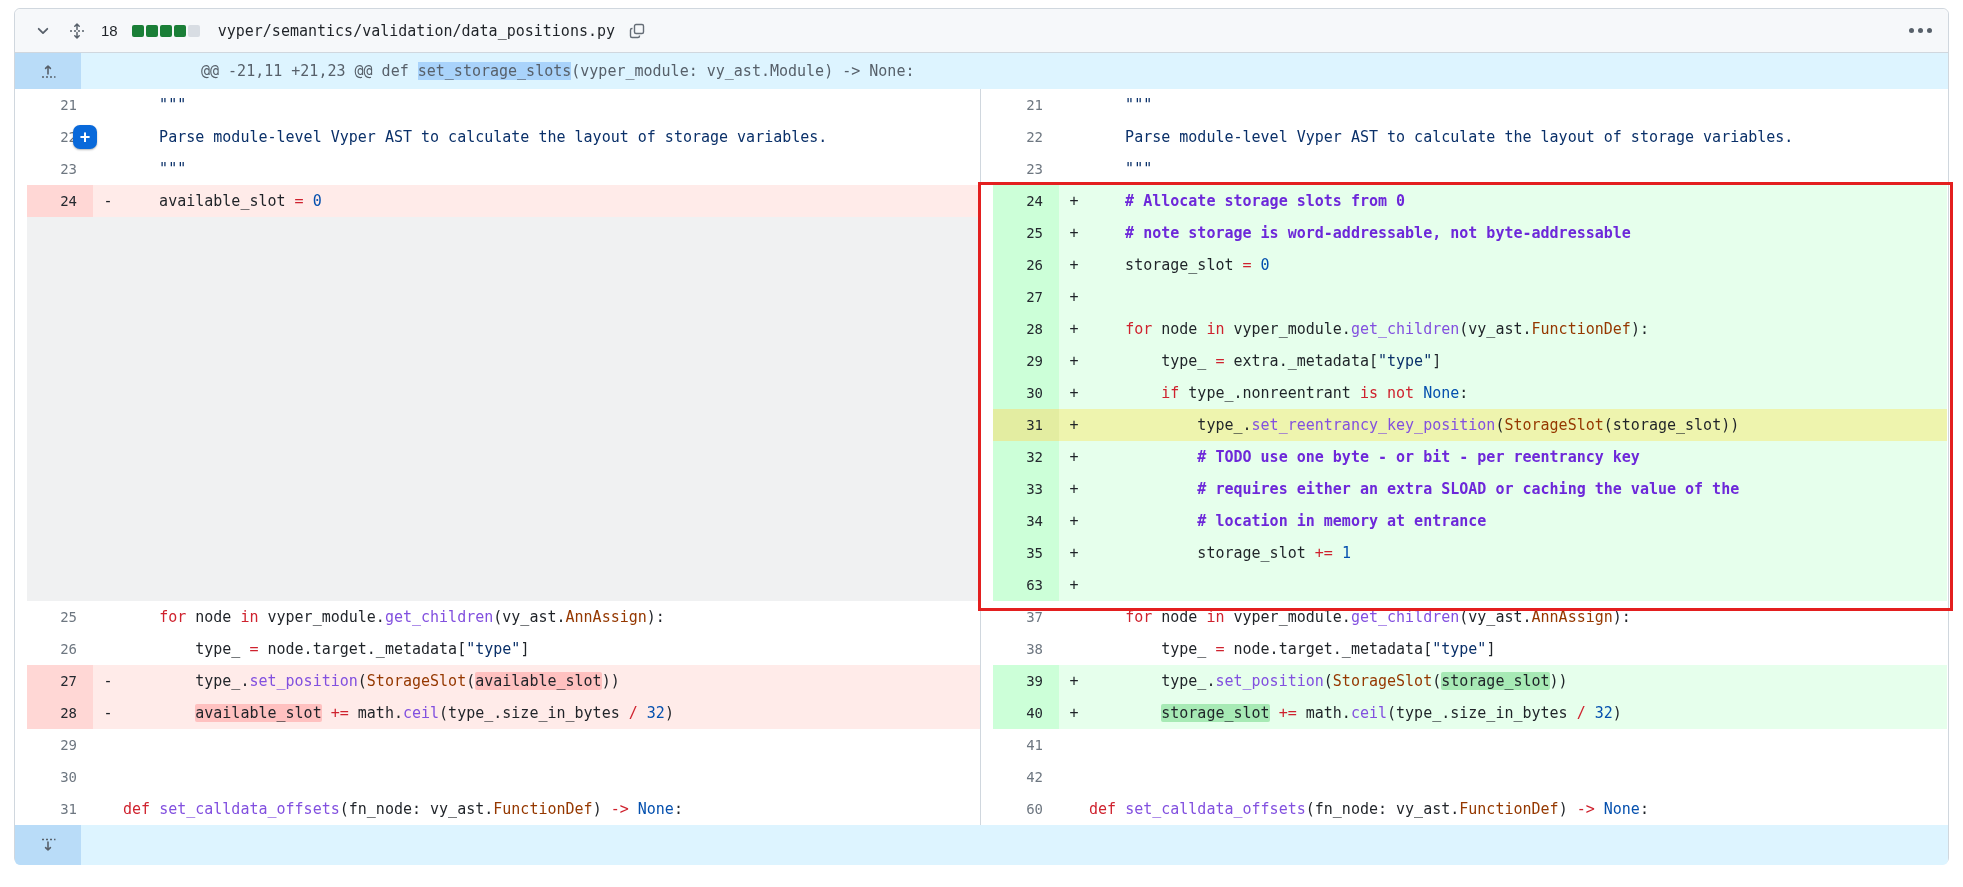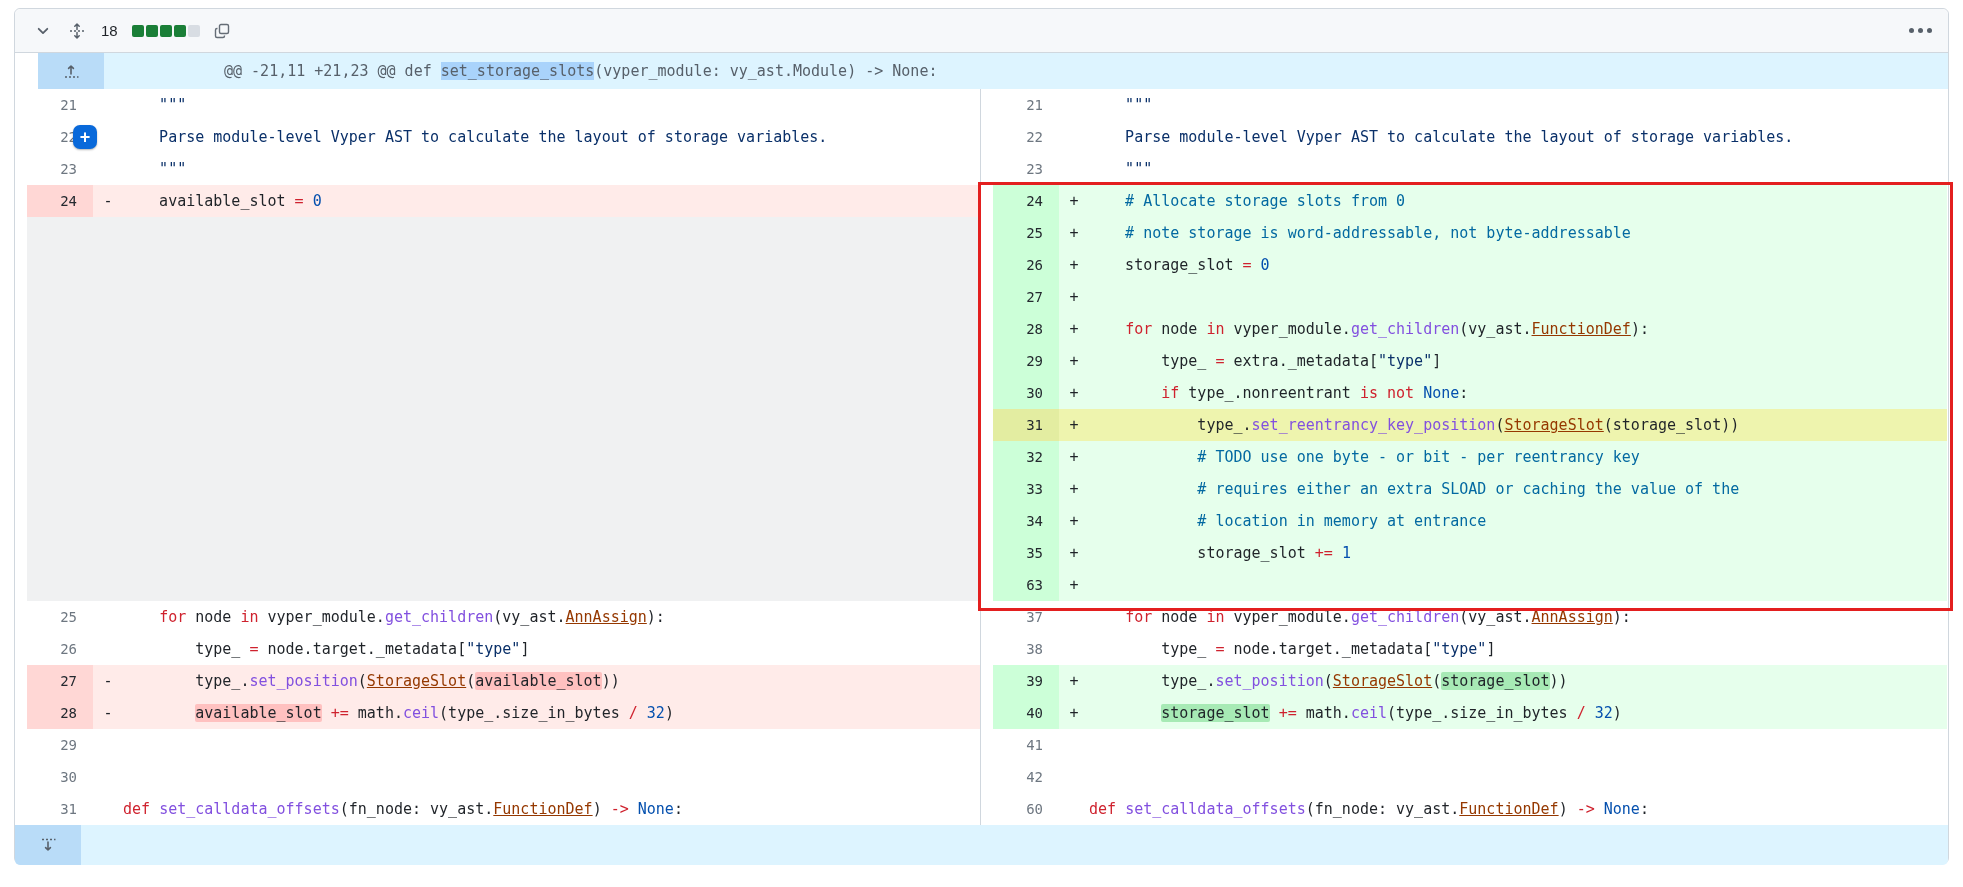--- a/index.html
+++ b/index.html
@@ -16,21 +16,21 @@
   .count { font-size:15px; color:#1f2328; margin-left:2px; }
   .diffstat { display:flex; gap:2px; margin-left:4px; }
   .sq { width:12px; height:12px; border-radius:2px; }
   .sq.filled { background:#1a7f37; }
   .sq.empty  { background:#d8dde3; }
   .filename { font-family:"DejaVu Sans Mono", monospace; font-size:15px; color:#1f2328; margin-left:8px; }
   .kebab { display:flex; gap:4px; }
   .kebab i { width:5px; height:5px; border-radius:50%; background:#57606a; }
 
   
-  .hunk-row { height:36px; display:flex; background:#ddf4ff;margin-left:23px; }
+  .hunk-row { height:36px; display:flex; background:#ddf4ff; }
   .hunk-gutter { width:66px; background:#b9dcf8; display:flex; align-items:center; justify-content:center; cursor:pointer; border:none; }
   .hunk-text { flex:1; font-family:"DejaVu Sans Mono", monospace; font-size:15px; line-height:36px;
                color:#57606a; padding-left:120px; white-space:pre; overflow:hidden; }
   .hunk-text .hl { background:#a9d3fb; }
 
   
   .panes { display:flex; }
   .pane { width:966px; overflow:hidden;padding-left:12px; }
   .pane.left { border-right:1px solid #d0d7de; }
   .row { display:flex; height:32px; position:relative; }
@@ -38,22 +38,22 @@
               line-height:32px; text-align:right; padding-right:16px; color:#6e7781; cursor:pointer; }
   .row .sign { width:30px; flex:none; font-family:"DejaVu Sans Mono", monospace; font-size:15px;
                line-height:32px; text-align:center; color:#1f2328; }
   .row .code { flex:1; font-family:"DejaVu Sans Mono", monospace; font-size:15px; line-height:32px;
                white-space:pre; overflow:hidden; color:#1f2328; }
   .row.ctx { background:#ffffff; }
   .row.del { background:#ffebe9; }  .row.del .num { background:#ffd7d5; color:#24292f; }
   .row.add { background:#e6ffec; }  .row.add .num { background:#ccffd8; color:#24292f; }
   .row.hl-line { background:#eef4ae; } .row.hl-line .num { background:#e3eda1; color:#24292f; }
   .row.filler { background:#f0f1f2; }
-  .tk-k { color:#cf222e; } .tk-f { color:#8250df; } .tk-c { color:#953800;text-decoration:underline; }
-  .tk-n { color:#0550ae; } .tk-s { color:#0a3069; } .tk-cm { color:#0369a1; } .tk-p { color:#1f2328; }
+  .tk-k { color:#cf222e; } .tk-f { color:#8250df; } .tk-c { color:#953800; }
+  .tk-n { color:#0550ae; } .tk-s { color:#0a3069; } .tk-cm { color:#6d28d9;font-weight:bold; } .tk-p { color:#1f2328; }
   .whl-r { background:#ffc1c0; border-radius:2px; }
   .whl-g { background:#a7eab5; border-radius:2px; }
 
   .plus-btn { position:absolute; left:46px; top:4px; width:24px; height:24px; background:#0969da;
               border:none; border-radius:7px; color:#fff; font-size:18px; font-weight:bold;
               line-height:22px; text-align:center; cursor:pointer; box-shadow:0 1px 2px rgba(0,0,0,.3); z-index:5; }
 
   
   .bottom-bar { height:40px; background:#ddf4ff; display:flex; border-radius:0 0 5px 5px; }
   .bottom-gutter { width:66px; background:#b9dcf8; border:none; cursor:pointer; display:flex;
@@ -87,20 +87,21 @@
         </span>
       </button>
       <span class="count">18</span>
       <span class="diffstat" id="diffstat">
           <span class="sq filled"></span>
           <span class="sq filled"></span>
           <span class="sq filled"></span>
           <span class="sq filled"></span>
           <span class="sq empty"></span>
         </span>
+      <span class="filename">vyper/semantics/validation/data_positions.py</span>
       <button class="icon-btn">
         <span>
           <svg width="16" height="16" viewBox="0 0 16 16" fill="none" stroke="#656d76" stroke-width="1.4">
             <rect x="5.5" y="1.5" width="9" height="9" rx="1.5"></rect>
             <path d="M3.5 5.5 H3 a1.5 1.5 0 0 0 -1.5 1.5 v6 A1.5 1.5 0 0 0 3 14.5 h6 a1.5 1.5 0 0 0 1.5 -1.5 v-0.5"></path>
           </svg>
         </span>
       </button>
     </div>
     <button class="icon-btn">

